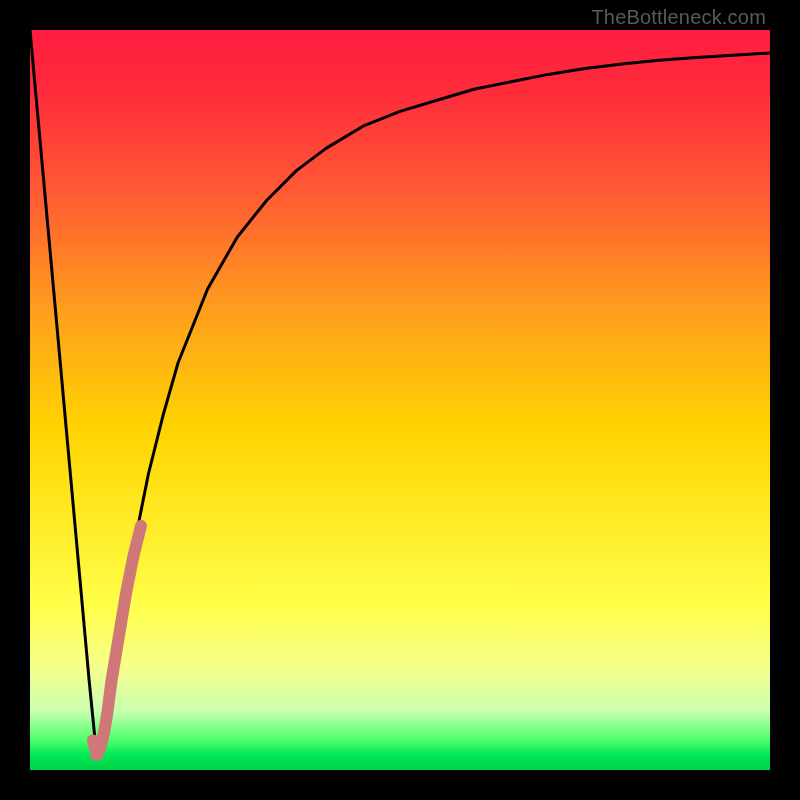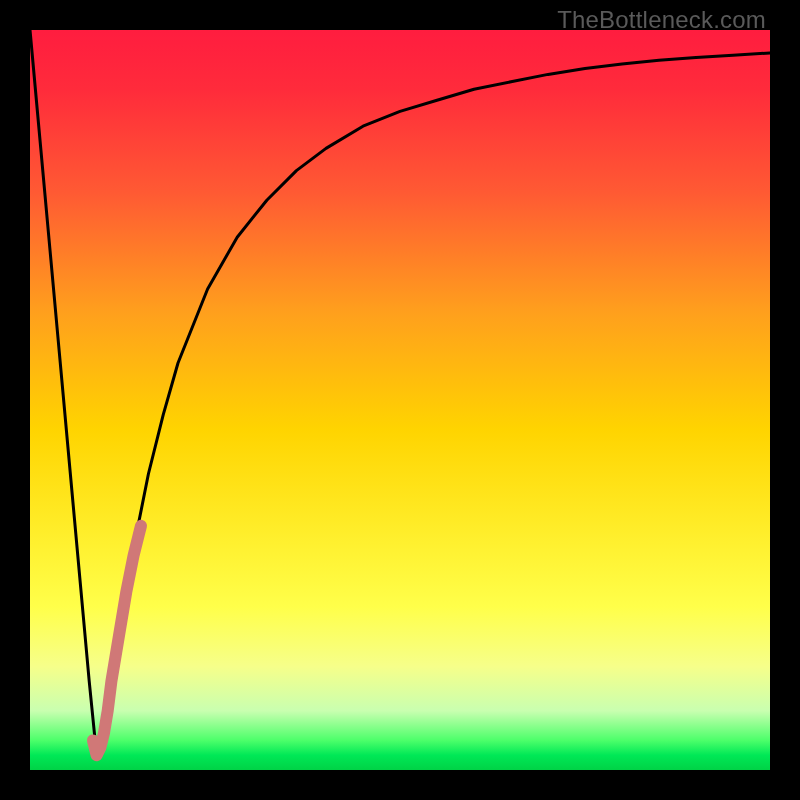--- a/index.html
+++ b/index.html
@@ -36,21 +36,21 @@
       #4cff6a 96%,
       #00e856 98%,
       #00d246 100%
     );
   }
   .watermark {
     position: absolute;
     top: 6px;
     right: 34px;
     color: #5a5a5a;
-    font-size: 24px;
+    font-size: 20px;
     font-weight: 400;
     letter-spacing: 0.2px;
   }
   svg.overlay {
     position: absolute;
     left: 0;
     top: 0;
     width: 740px;
     height: 740px;
     overflow: visible;

